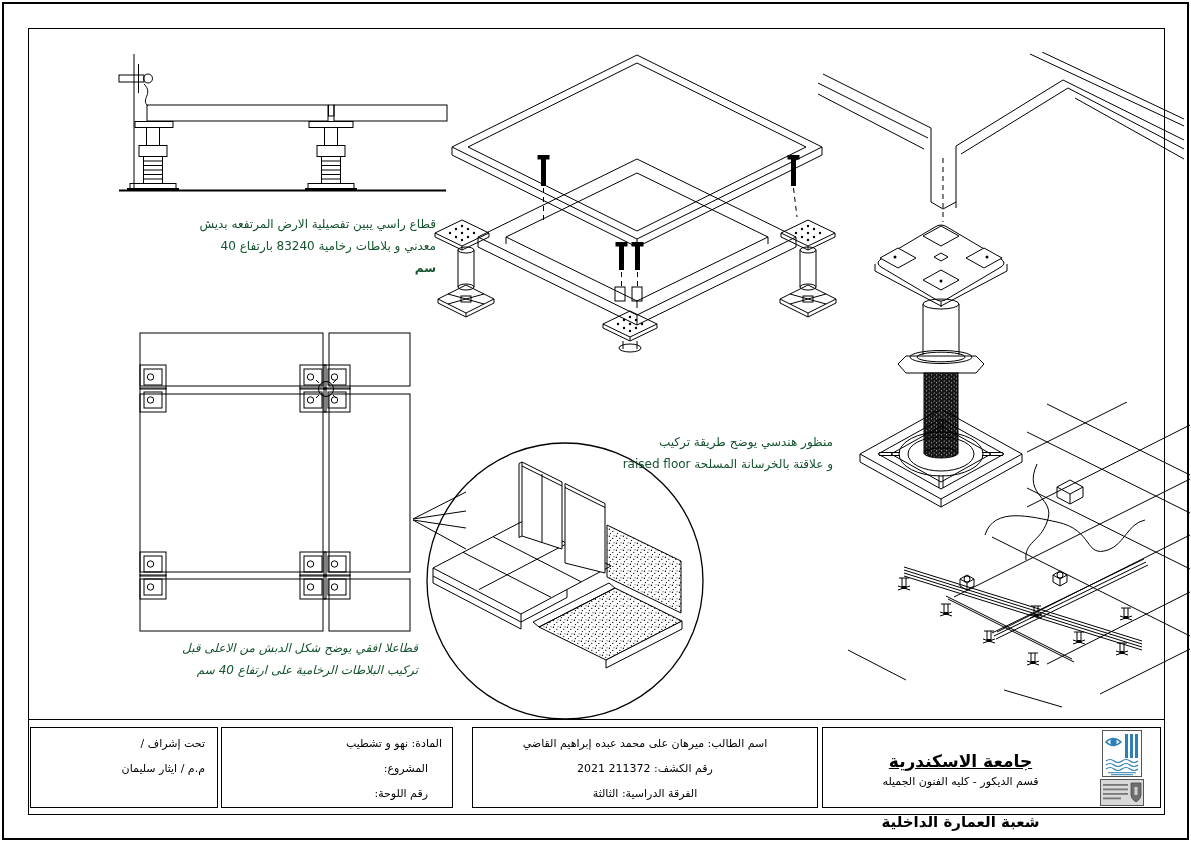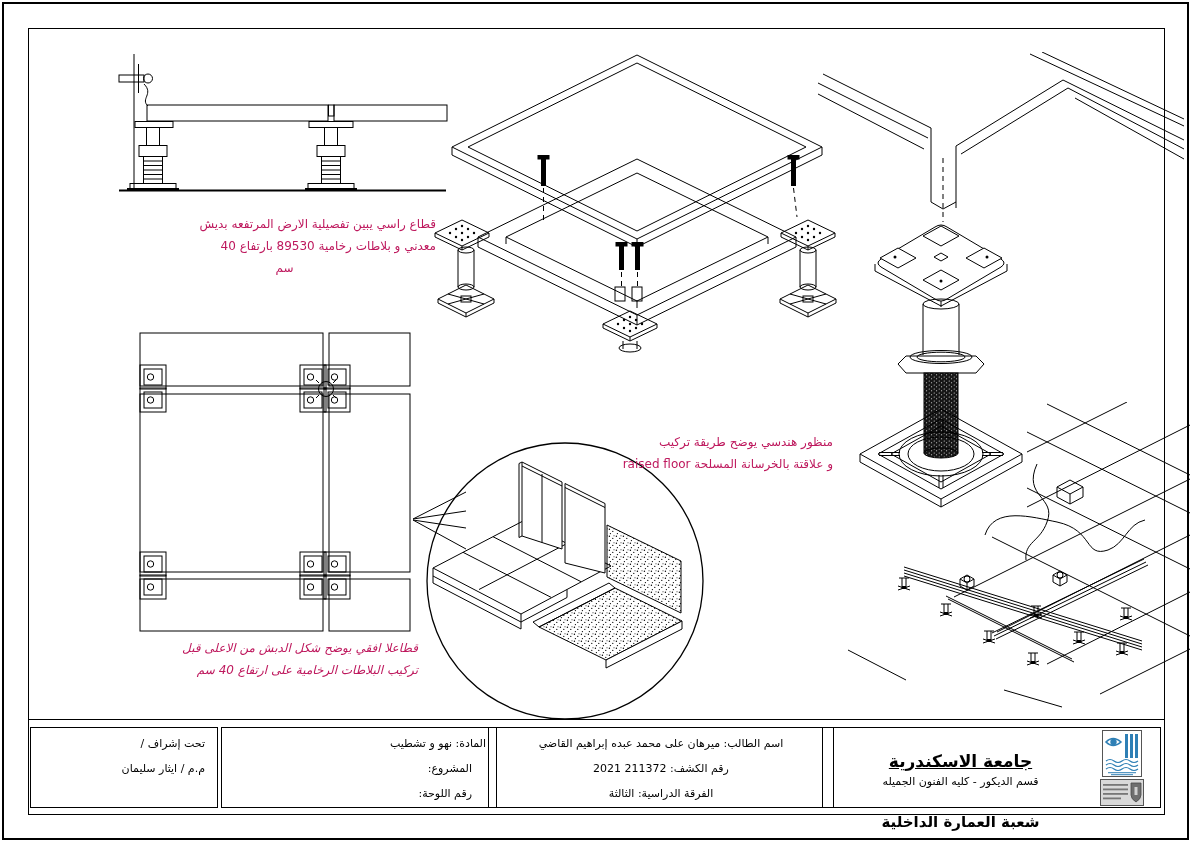--- a/index.html
+++ b/index.html
@@ -2,29 +2,29 @@
 <html><head>
 <meta charset="utf-8">
 <style>
   html,body{margin:0;padding:0;background:#fff;}
   .sheet{position:relative;width:1191px;height:842px;background:#fff;overflow:hidden;
          font-family:"DejaVu Sans",sans-serif;color:#000;}
   .frame-outer{position:absolute;left:2px;top:2px;width:1183px;height:834px;border:2px solid #000;}
   .frame-inner{position:absolute;left:28px;top:28px;width:1135px;height:785px;border:1.5px solid #000;}
   .tb-divider{position:absolute;left:28px;top:719px;width:1137px;border-top:1.5px solid #000;}
   .dwg{position:absolute;}
-  .lbl{position:absolute;direction:rtl;font-size:12px;line-height:22px;color:#be185d;}
+  .lbl{position:absolute;direction:rtl;font-size:12px;line-height:22px;color:#14532d;}
   .lbl .r{text-align:right;}
-  .lbl .l{text-align:center;}
+  .lbl .l{text-align:right;font-weight:bold;}
   .tb-box{position:absolute;top:727px;height:81px;border:1.5px solid #000;box-sizing:border-box;
           direction:rtl;font-size:11px;}
   .tb-line{line-height:25px;white-space:nowrap;}
   .tb-sup{left:30px;width:188px;padding:3px 12px 0 0;text-align:right;}
-  .tb-course{left:221px;width:276px;padding:3px 10px 0 0;text-align:right;}
-  .tb-student{left:488px;width:346px;padding:3px 0 0 0;text-align:center;}
+  .tb-course{left:221px;width:232px;padding:3px 10px 0 0;text-align:right;}
+  .tb-student{left:472px;width:346px;padding:3px 0 0 0;text-align:center;}
   .tb-univ{left:822px;width:339px;}
   .univ-text{position:absolute;right:70px;left:8px;top:0;text-align:center;}
   .univ-name{font-size:17px;font-weight:bold;line-height:26px;margin-top:20px;text-decoration:underline;}
   .univ-dept{font-size:11px;line-height:16px;}
   .univ-div{font-size:15px;font-weight:bold;line-height:24px;margin-top:20px;}
   .logo{position:absolute;}
   svg{display:block;}
 </style>
 </head>
 <body>
@@ -273,21 +273,21 @@
         <use href="#mp" x="237" y="230"></use>
         <use href="#mp" x="194" y="204"></use>
       <use href="#mp" x="280" y="241"></use>
         <use href="#mp" x="284" y="206"></use>
       <path d="M6,248 L64,278 M162,288 L220,305"></path>
     </g>
   </svg>
 
   <div class="lbl" style="left:133px;top:213px;width:303px;">
     <div class="r">قطاع راسي يبين  تفصيلية الارض المرتفعه بديش</div>
-    <div class="r">معدني و بلاطات رخامية 89530 بارتفاع 40</div>
+    <div class="r">معدني و بلاطات رخامية 83240 بارتفاع 40</div>
     <div class="l">سم</div>
   </div>
   <div class="lbl" style="left:598px;top:431px;width:235px;">
     <div class="r">منظور  هندسي يوضح طريقة تركيب</div>
     <div class="r">و علاقتة بالخرسانة المسلحة raised floor</div>
   </div>
   <div class="lbl" style="left:152px;top:637px;width:266px;font-style:italic;">
     <div class="r">قطاعلا افقي يوضح شكل الدبش من الاعلى قبل</div>
     <div class="r">تركيب البلاطات الرخامية على ارتفاع 40 سم</div>
   </div>

